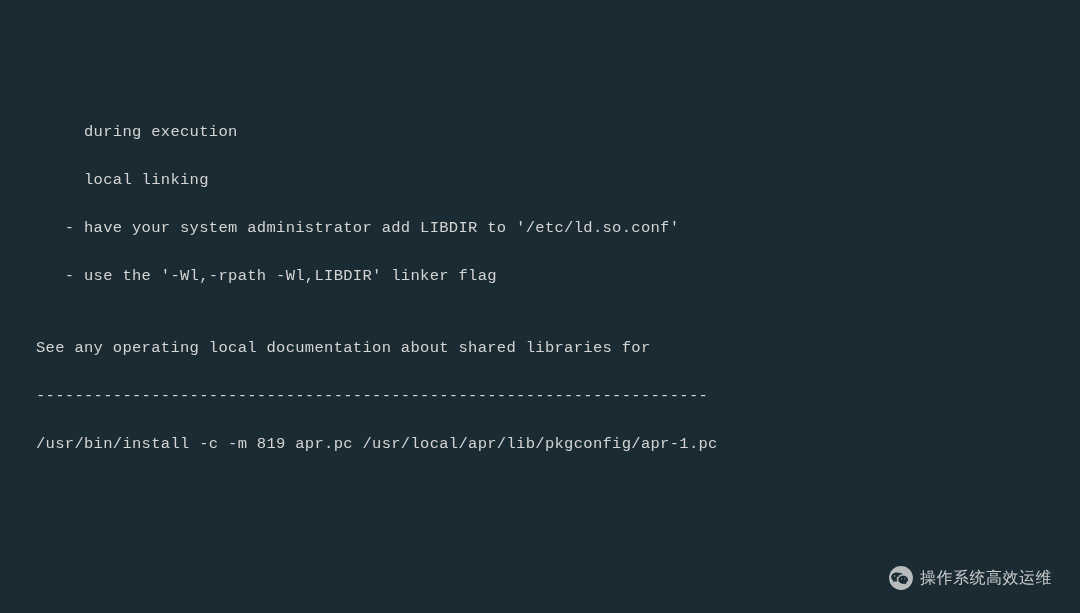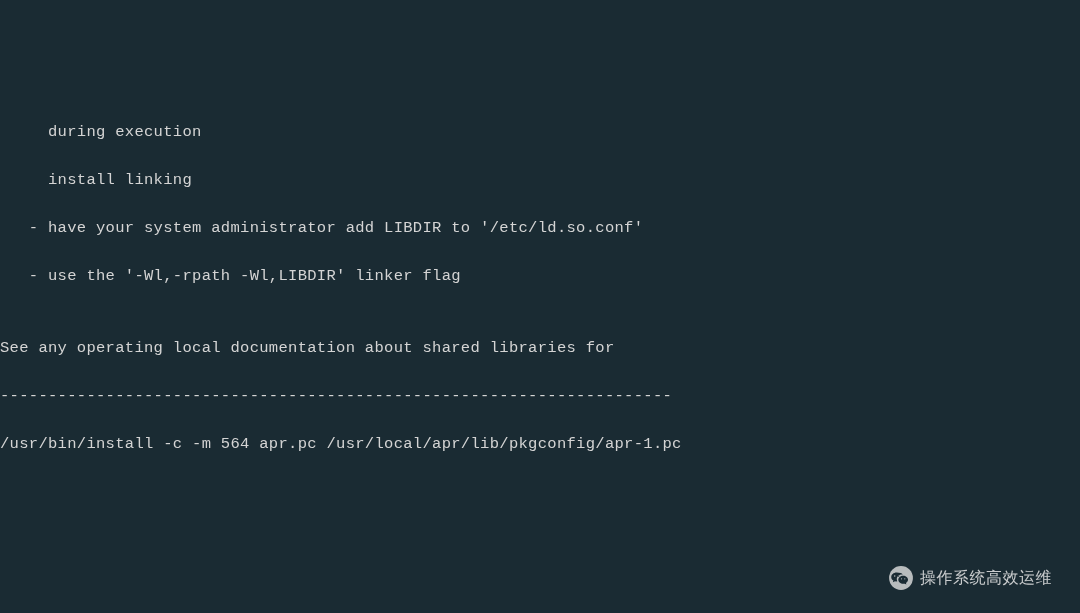--- a/index.html
+++ b/index.html
@@ -19,20 +19,21 @@
       overflow: hidden;
       position: relative;
       white-space: pre;
     }
     .terminal {
       padding: 0;
     }
     .line {
       white-space: pre;
       letter-spacing: 0.3px;
+      margin-left: 36px;
     }
     .watermark {
       position: absolute;
       right: 28px;
       bottom: 22px;
       display: flex;
       align-items: flex-end;
       gap: 6px;
       opacity: 0.85;
       pointer-events: none;
@@ -51,27 +52,27 @@
       letter-spacing: 0.5px;
     }
   </style>
 </head>
 <body>
 
 
 
 <div class="terminal">
 <div class="line">     during execution</div>
-<div class="line">     install linking</div>
+<div class="line">     local linking</div>
 <div class="line">   - have your system administrator add LIBDIR to '/etc/ld.so.conf'</div>
 <div class="line">   - use the '-Wl,-rpath -Wl,LIBDIR' linker flag</div>
 <div class="line"></div>
 <div class="line">See any operating local documentation about shared libraries for</div>
 <div class="line">----------------------------------------------------------------------</div>
-<div class="line">/usr/bin/install -c -m 564 apr.pc /usr/local/apr/lib/pkgconfig/apr-1.pc</div>
+<div class="line">/usr/bin/install -c -m 819 apr.pc /usr/local/apr/lib/pkgconfig/apr-1.pc</div>
 
 
 
 
 
 
 
 
 
 

